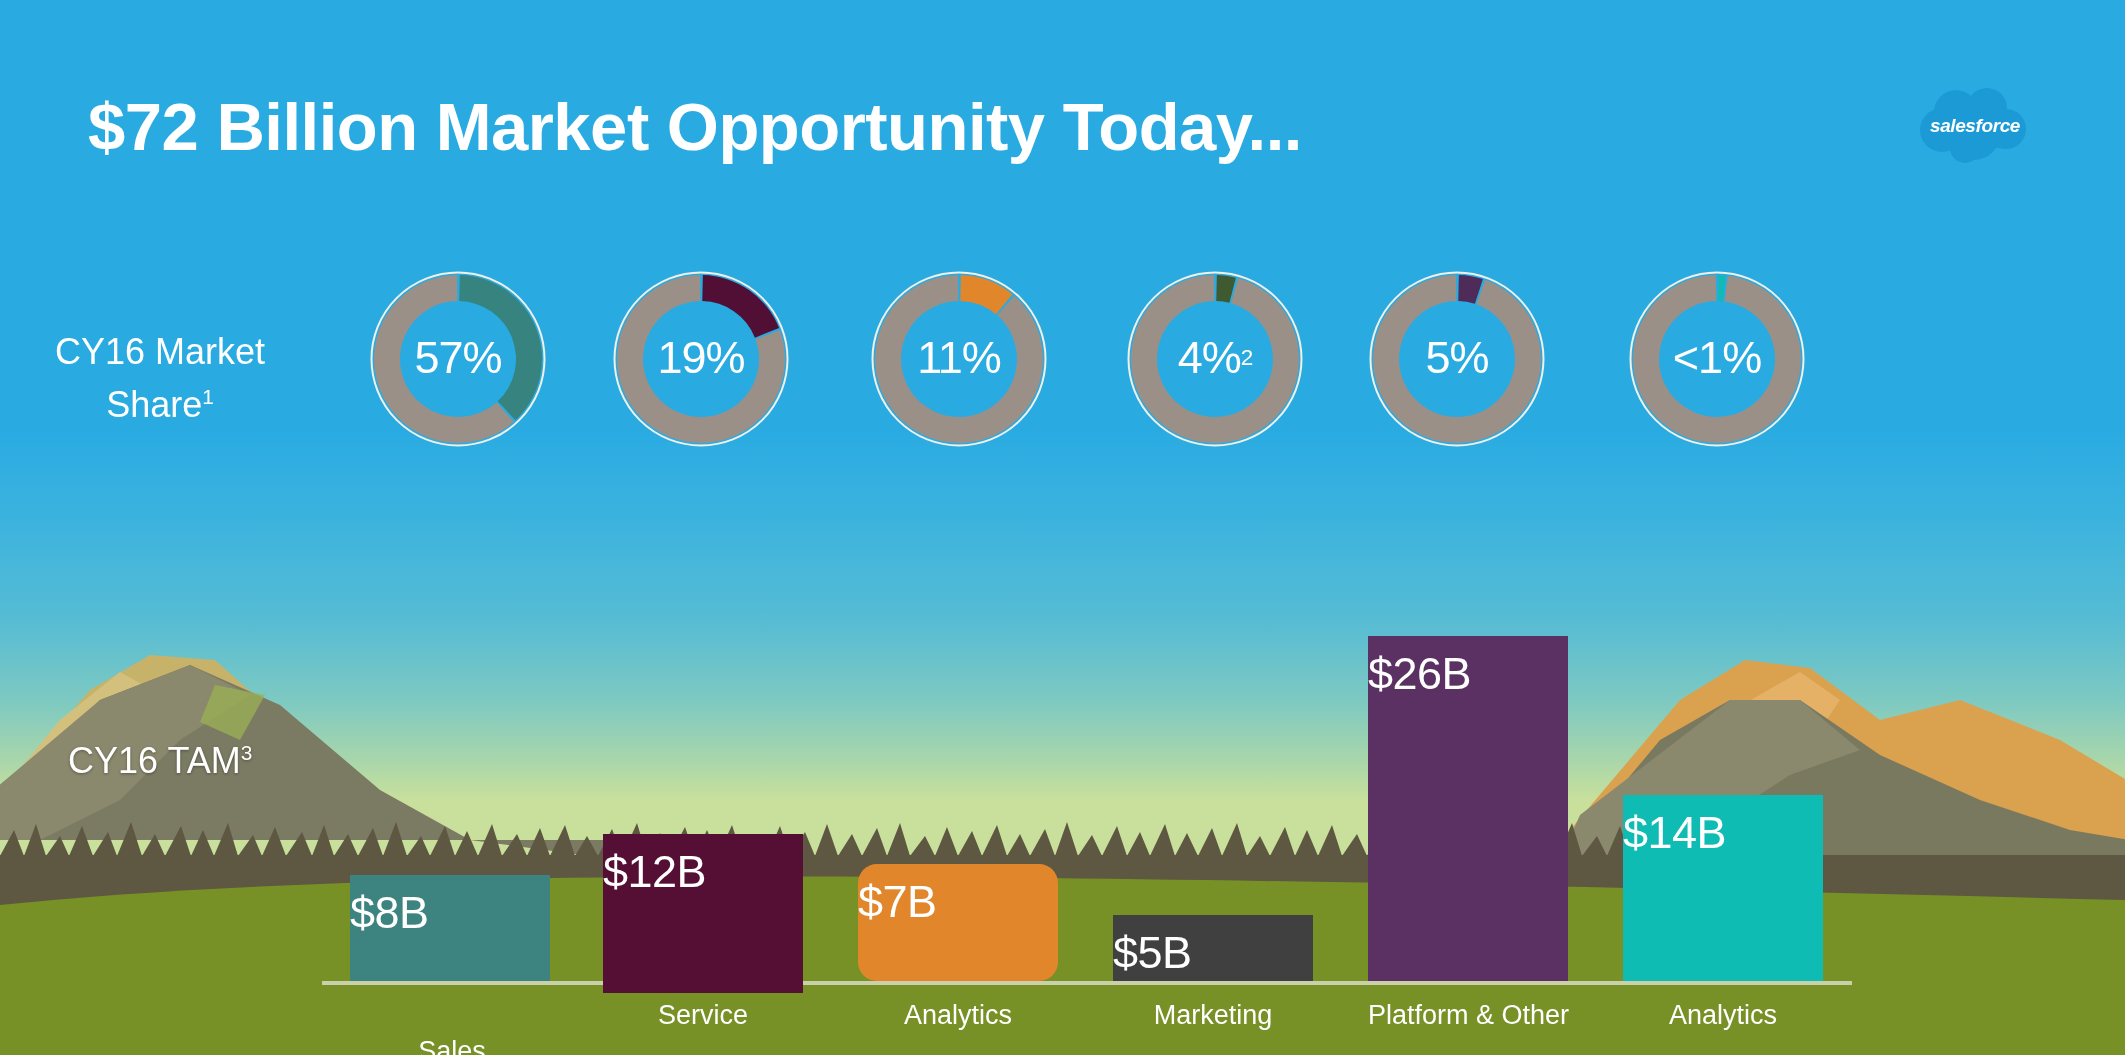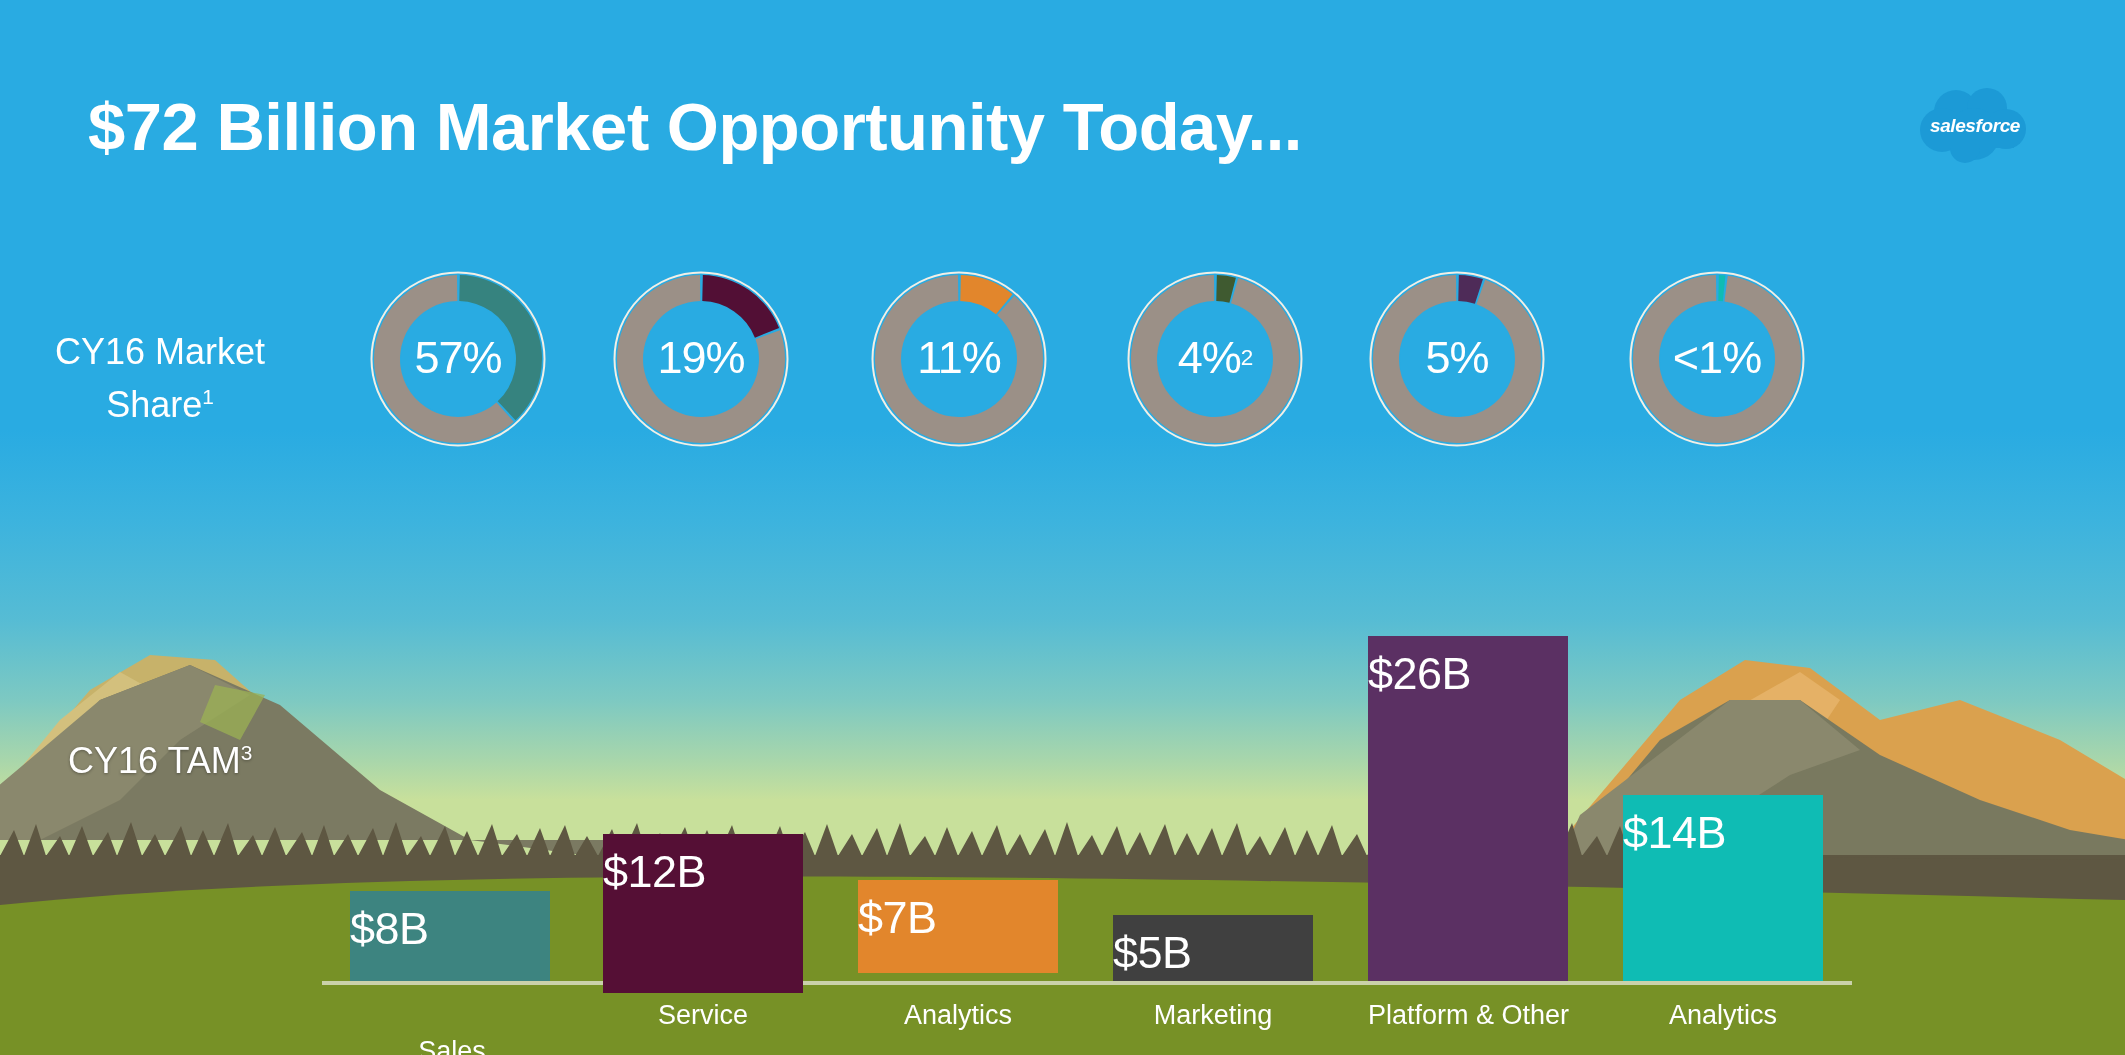--- a/index.html
+++ b/index.html
@@ -208,29 +208,29 @@
       <path d="M111.76689858047763 17.692894090853756 A84 84 0 1 1 99.99202419182583 17.006047927424348 L100.30401670387974 43.00417594988824 A58 58 0 1 0 108.43428711509169 43.478426872256165 Z" fill="#9b9087"></path>
       <path d="M102.84785093160751 17.02032718011722 A84 84 0 0 1 109.43038404750206 17.42411457357079 L106.82097946137047 43.29284101508459 A58 58 0 0 0 102.27589707182423 43.01403543389046 Z" fill="#0fbcb4"></path>
       <circle cx="101" cy="101" r="57" fill="#29abe2"></circle>
     </svg>
         <div class="pct">&lt;1%</div>
       </div>
     </div>
 
   <div class="chart" id="bar-chart">
     <div class="axis"></div>
-  <div class="bar" style="left: 350px; width: 200px; height: 90px; bottom: 74px; background: rgb(61, 132, 128);">
+  <div class="bar" style="left: 350px; width: 200px; height: 106px; bottom: 74px; background: rgb(61, 132, 128);">
         <div class="val">$8B</div>
       </div>
       <div class="cat" style="left: 352px; width: 200px; margin-top: 36px;">Sales</div>
       <div class="bar" style="left: 603px; width: 200px; height: 159px; bottom: 62px; background: rgb(85, 15, 53);">
         <div class="val">$12B</div>
       </div>
       <div class="cat" style="left: 603px; width: 200px;">Service</div>
-      <div class="bar" style="left: 858px; width: 200px; height: 93px; bottom: 82px; background: rgb(226, 134, 44);">
+      <div class="bar" style="left: 858px; width: 200px; height: 117px; bottom: 74px; background: rgb(226, 134, 44); border-radius: 19px;">
         <div class="val">$7B</div>
       </div>
       <div class="cat" style="left: 858px; width: 200px;">Analytics</div>
       <div class="bar" style="left: 1113px; width: 200px; height: 66px; bottom: 74px; background: #404040;">
         <div class="val">$5B</div>
       </div>
       <div class="cat" style="left: 1113px; width: 200px;">Marketing</div>
       <div class="bar" style="left: 1368px; width: 200px; height: 345px; bottom: 74px; background: rgb(91, 48, 99);">
         <div class="val">$26B</div>
       </div>

